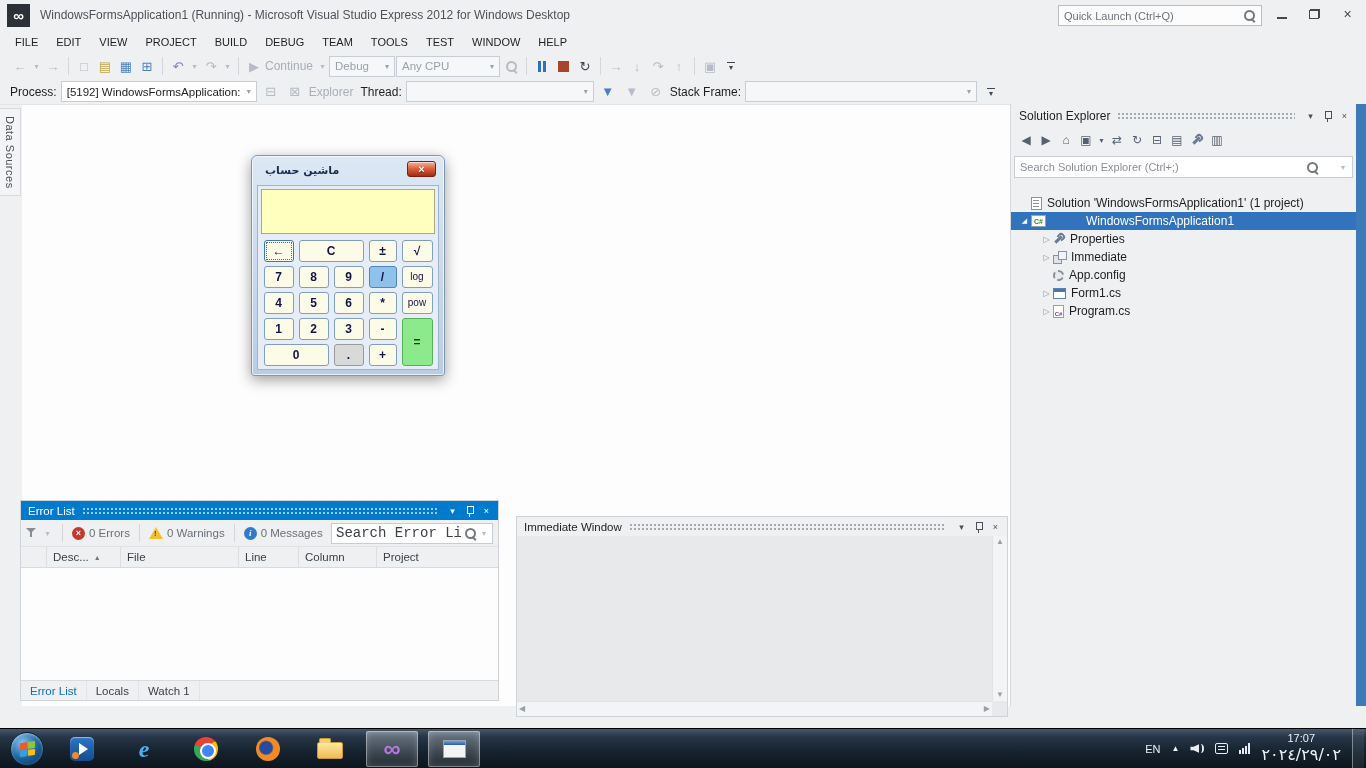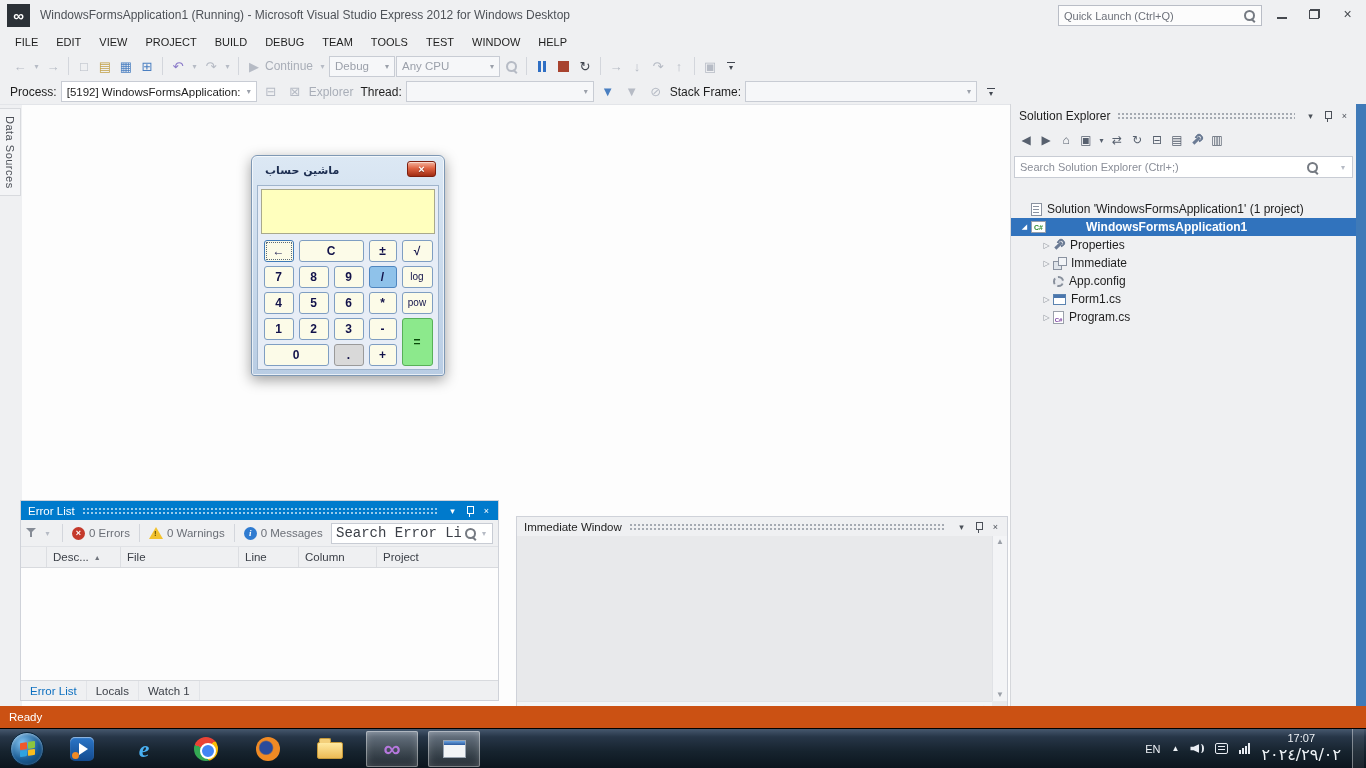--- a/index.html
+++ b/index.html
@@ -120,33 +120,33 @@
 
   
   .solution-explorer{position:absolute;left:1010px;top:104px;width:346px;height:602px;background:#eff0f2;display:flex;flex-direction:column;border-left:1px solid #d5d7db;}
   .se-title{height:23px;display:flex;align-items:center;padding:0 3px 0 8px;font-size:12px;flex:none;}
   .se-toolbar{height:26px;display:flex;align-items:center;gap:2px;padding:0 6px;flex:none;}
   .se-icon{min-width:18px;height:20px;display:flex;align-items:center;justify-content:center;font-size:12px;color:#57606e;}
   .se-icon.sm{min-width:9px;font-size:8px;}
   .wrench-icon{position:relative;width:12px;height:12px;display:inline-block;}
   .wrench-icon::before{content:"";position:absolute;left:1px;top:5px;width:9px;height:3px;background:#6b7b94;transform:rotate(-45deg);}
   .wrench-icon::after{content:"";position:absolute;right:0;top:0;width:4px;height:4px;border:2px solid #6b7b94;border-radius:50%;border-bottom-color:transparent;transform:rotate(45deg);}
-  .se-search{margin:3px 3px 16px 3px;height:22px;background:#fff;border:1px solid #c8ccd4;display:flex;align-items:center;padding:0 5px;gap:20px;flex:none;}
+  .se-search{margin:3px 3px 10px 3px;height:22px;background:#fff;border:1px solid #c8ccd4;display:flex;align-items:center;padding:0 5px;gap:20px;flex:none;}
   .se-search input{flex:1;border:none;outline:none;font-size:11px;color:#333;background:transparent;font-family:inherit;min-width:0;}
   .se-search input::placeholder{color:#8a8e98;opacity:1;}
   .se-tree{padding-top:6px;}
   .tree-row{height:18px;display:flex;align-items:center;font-size:12px;color:#1e1e1e;padding-left:7px;}
   .tree-row.child{padding-left:29px;}
   .tree-row.selected{background:#3173bd;color:#fff;}
   .expander{width:13px;text-align:center;font-size:7px;color:#2a2e35;flex:none;}
   .expander.hollow{color:#8e939c;font-size:8px;}
   .tree-row.selected .expander{color:#fff;}
   .tw{width:13px;flex:none;}
   .tree-label{margin-left:5px;white-space:nowrap;}
-  .bold{font-weight:bold;margin-left:40px;}
+  .bold{font-weight:normal;margin-left:40px;}
   .tree-ico{flex:none;display:inline-flex;}
   .sln-icon{width:11px;height:13px;background:#fff;border:1px solid #8a92a0;position:relative;}
   .sln-icon::after{content:"";position:absolute;left:1px;top:2px;width:6px;height:1px;background:#8a92a0;box-shadow:0 3px 0 #8a92a0,0 6px 0 #8a92a0;}
   .csproj-icon{width:15px;height:12px;border:1px solid #98a0ac;background:#fff;font-size:7px;font-weight:bold;color:#2e8b2e;display:flex;align-items:center;justify-content:center;}
   .ref-icon{position:relative;width:13px;height:13px;}
   .ref-icon::before{content:"";position:absolute;left:0;top:4px;width:7px;height:7px;border:1px solid #8a92a0;background:#dfe4ea;}
   .ref-icon::after{content:"";position:absolute;left:5px;top:0;width:7px;height:7px;border:1px solid #8a92a0;background:#f2f4f7;}
   .config-icon{width:11px;height:11px;border:2px dashed #88909c;border-radius:50%;background:#e8eaee;}
   .form-icon{width:13px;height:11px;border:1px solid #5b83b0;background:#fff;position:relative;}
   .form-icon::before{content:"";position:absolute;left:0;top:0;right:0;height:3px;background:#4a76ad;}
@@ -508,23 +508,20 @@
         <span class="tree-label">Form1.cs</span>
       </div>
       <div class="tree-row child">
         <span class="expander hollow">▷</span>
         <span class="tree-ico csfile-icon"></span>
         <span class="tree-label">Program.cs</span>
       </div>
     </div>
   </div>
 
-  <div class="statusbar">
-    <span>Ready</span>
-  </div>
 
   <div class="taskbar">
     <div class="start-orb">
       <span class="start-flag">
           <i></i>
           <i></i>
           <i></i>
           <i></i>
         </span>
     </div>

